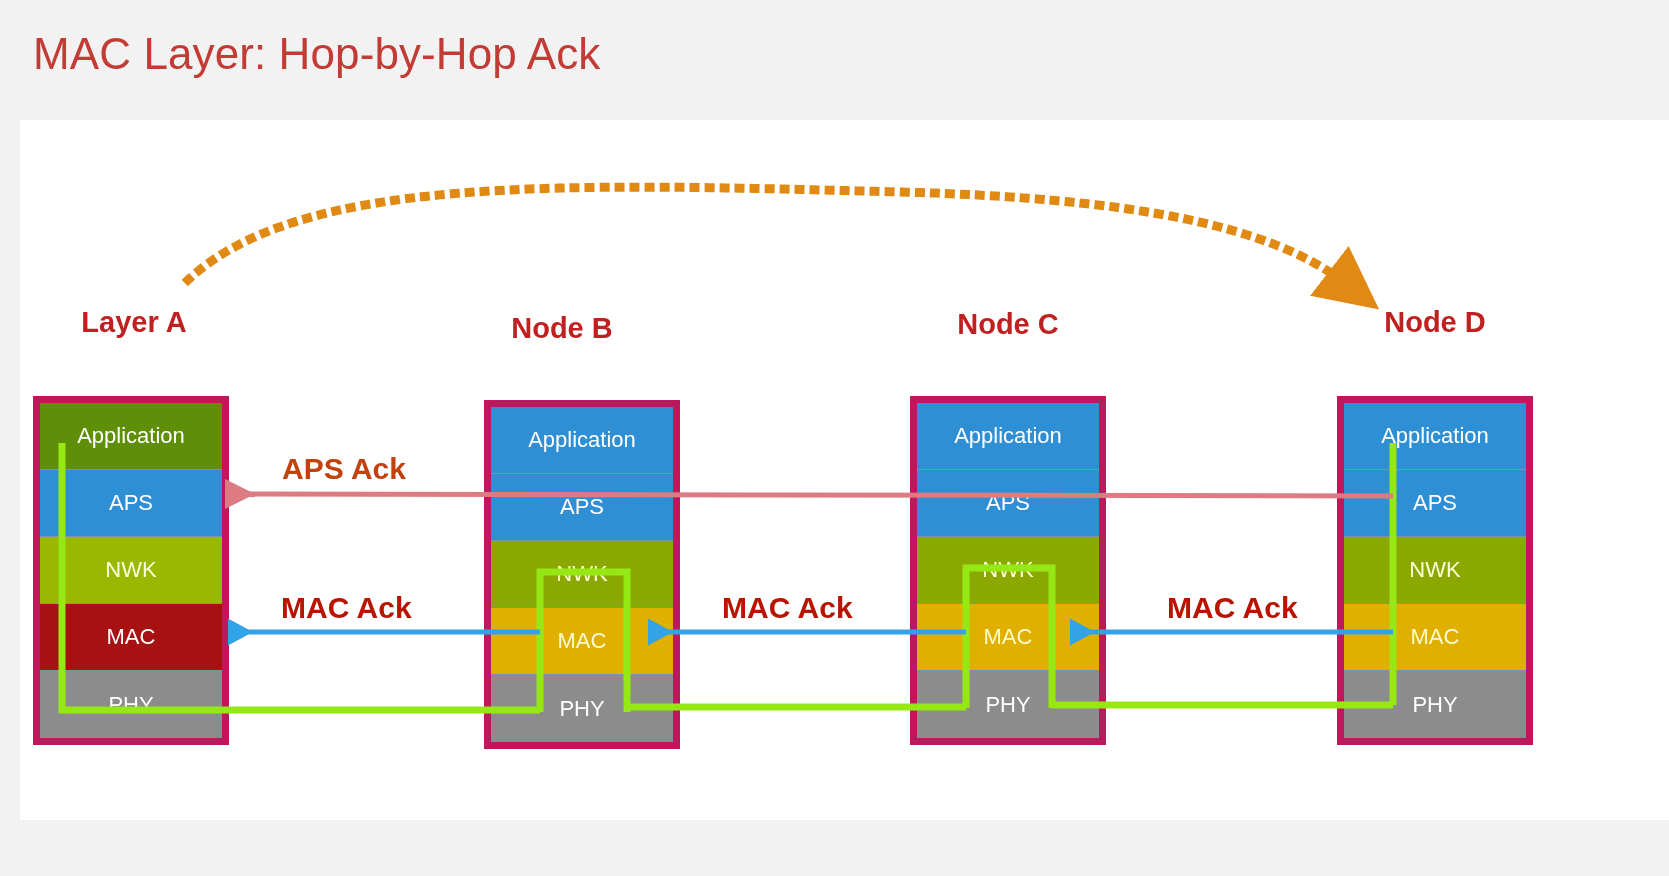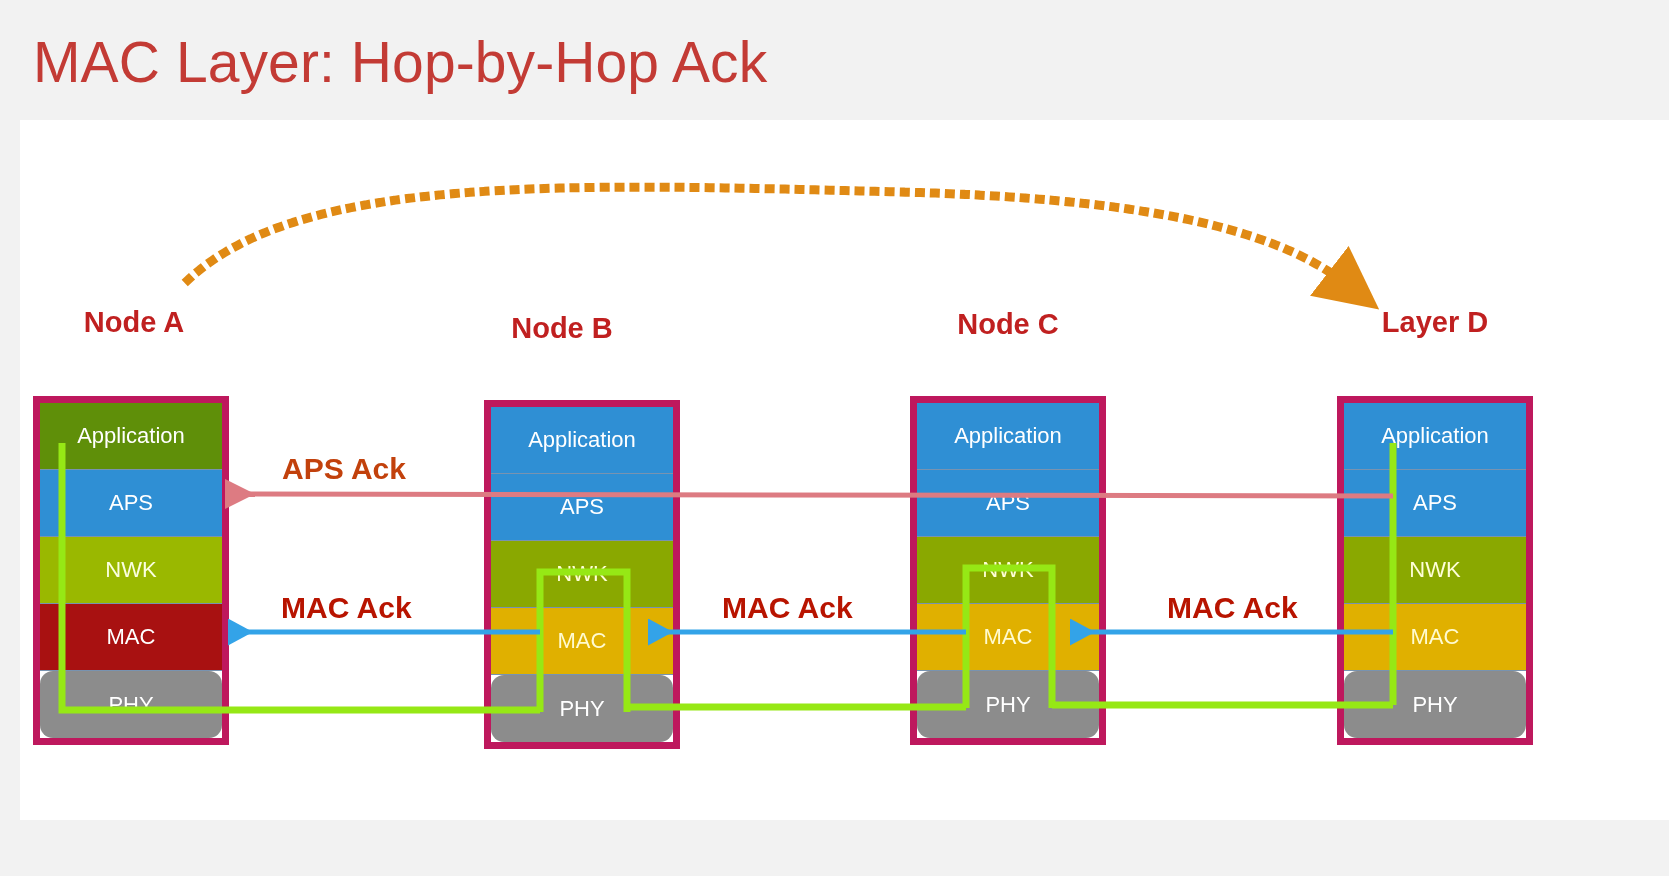--- a/index.html
+++ b/index.html
@@ -12,21 +12,21 @@
 
   #root { position: relative; width: 1669px; height: 876px; }
 
   
   .title-band {
     position: absolute; left: 0; top: 0; width: 1669px; height: 120px;
     background: #f2f2f2;
   }
   .slide-title {
     position: absolute; left: 33px; top: 29px;
-    font-size: 57px; font-weight: 400;
+    font-size: 44px; font-weight: 400;
     color: #c33b35; letter-spacing: 0.1px;
     white-space: nowrap;
   }
 
   
   .canvas {
     position: absolute; left: 20px; top: 120px;
     width: 1649px; height: 700px;
     background: #ffffff;
   }
@@ -48,21 +48,21 @@
     display: flex; flex-direction: column;
   }
   .layer {
     height: 67px;
     border-bottom: 1px solid #7893b0;
     display: flex; align-items: center; justify-content: center;
     font-size: 22px;
     color: #ffffff;
     position: relative;
   }
-  .layer:last-child { border-bottom: none; border-radius: 13px; }
+  .layer:last-child { border-bottom: none; }
 
   
   .nA .l-app  { background: #5f8f09; }
   .nA .l-aps  { background: #2f8fd4; }
   .nA .l-nwk  { background: #9ab800; }
   .nA .l-mac  { background: #a81111; }
   .nA .l-phy  { background: #8c8c8c; }
 
   
   .nStd .l-app { background: #2f8fd4; }
@@ -91,24 +91,24 @@
 <body>
 
 <div id="root">
 
   <div class="title-band">
     <div class="slide-title">MAC Layer: Hop-by-Hop Ack</div>
   </div>
 
   <div class="canvas"></div>
 
-  <div class="node-label" style="left:36px; top:306px; width:196px;">Node A</div>
+  <div class="node-label" style="left:36px; top:306px; width:196px;">Layer A</div>
   <div class="node-label" style="left:464px; top:312px; width:196px;">Node B</div>
   <div class="node-label" style="left:910px; top:308px; width:196px;">Node C</div>
-  <div class="node-label" style="left:1337px; top:306px; width:196px;">Layer D</div>
+  <div class="node-label" style="left:1337px; top:306px; width:196px;">Node D</div>
 
   <div class="stack nA" style="left:33px; top:396px;">
     <div class="layer l-app">Application</div>
     <div class="layer l-aps">APS</div>
     <div class="layer l-nwk">NWK</div>
     <div class="layer l-mac">MAC</div>
     <div class="layer l-phy">PHY</div>
   </div>
 
   <div class="stack nStd" style="left:484px; top:400px;">

